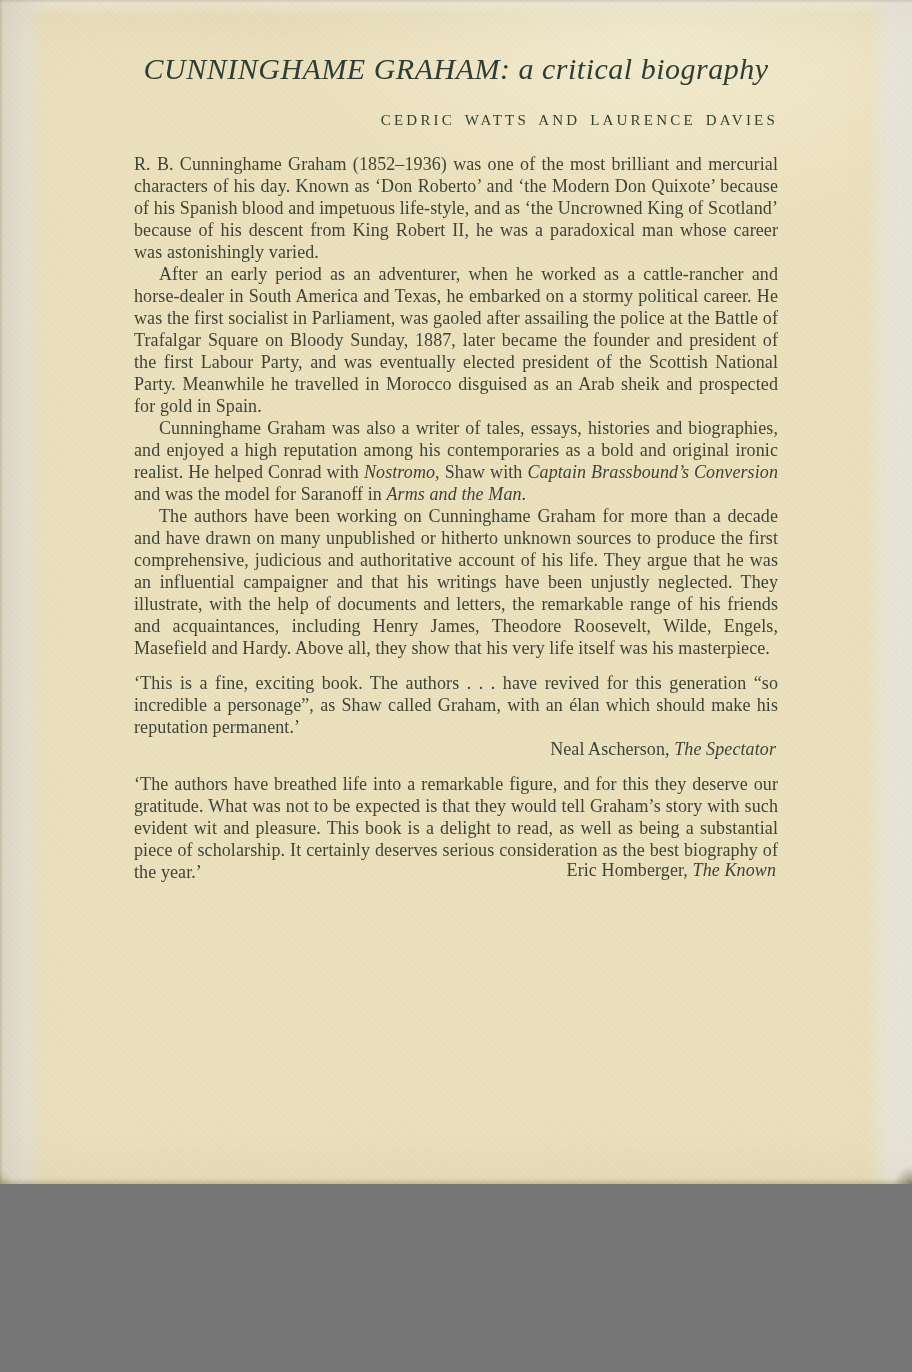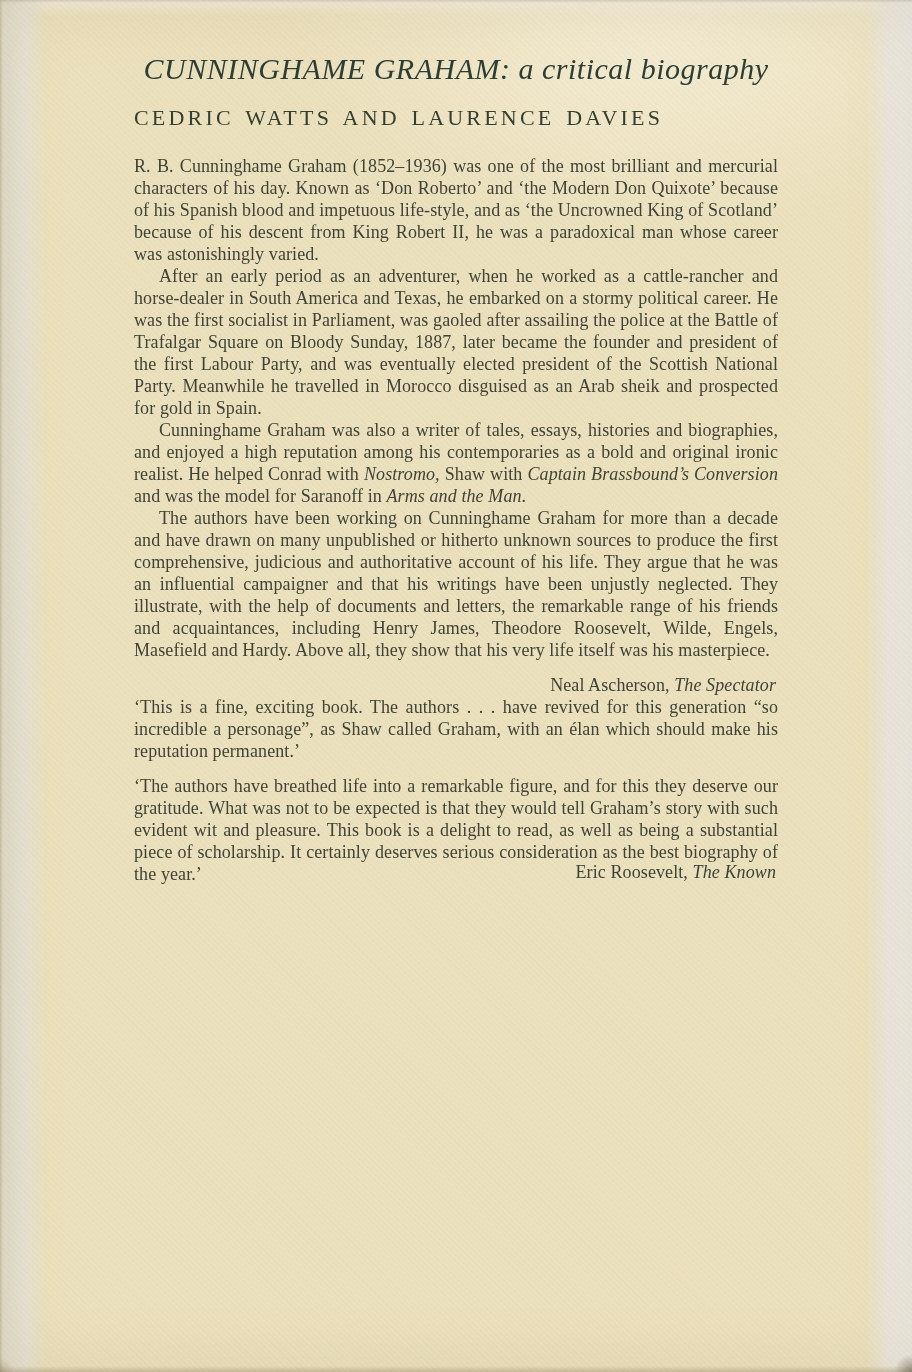--- a/index.html
+++ b/index.html
@@ -1,19 +1,19 @@
 <!DOCTYPE html>
 <html><head>
 <meta charset="utf-8">
 <style>
   html, body { margin: 0; padding: 0; background: #777; }
   .jacket {
     position: relative;
     width: 912px;
-    height: 1372px;
+    height: 1184px;
     margin: 0 auto;
     overflow: hidden;
     font-family: "Liberation Serif", "DejaVu Serif", serif;
     color: #3d4336;
     background:
       radial-gradient(circle 26px at 100% 100%, rgba(75,67,48,0.55), rgba(75,67,48,0) 70%),
       radial-gradient(circle 20px at 0% 100%, rgba(75,67,48,0.22), rgba(75,67,48,0) 70%),
       linear-gradient(180deg, rgba(150,140,115,0.30) 0px, rgba(150,140,115,0) 3px),
       linear-gradient(0deg, rgba(160,148,112,0.45) 0px, rgba(160,148,112,0) 6px),
       linear-gradient(90deg, rgba(173,166,146,0.55) 0px, rgba(226,221,205,0.95) 3px, rgba(232,227,213,0.92) 26px, rgba(232,227,213,0) 46px),
@@ -32,23 +32,23 @@
     padding-top: 52px;
     text-align: center;
     font-style: italic;
     font-weight: normal;
     font-size: 30px;
     letter-spacing: 0.5px;
     color: #2f3e34;
     margin: 0;
   }
   .authors {
-    margin-top: 19px;
-    text-align: left;
-    font-size: 22px;
+    margin-top: 26px;
+    text-align: right;
+    font-size: 15px;
     letter-spacing: 3.2px;
     word-spacing: 3px;
     color: #333f2f;
   }
   .blurb {
     margin-top: 24px;
     font-size: 18px;
     line-height: 22px;
     text-align: justify;
     letter-spacing: 0.1px;
@@ -85,25 +85,25 @@
 
       <p class="para"><span>R. B. Cunninghame Graham (1852–1936) was one of the most brilliant and mercurial characters of his day. Known as ‘Don Roberto’ and ‘the Modern Don Quixote’ because of his Spanish blood and impetuous life-style, and as ‘the Uncrowned King of Scotland’ because of his descent from King Robert II, he was a paradoxical man whose career was astonishingly varied.</span></p>
 
       <p class="para indent"><span>After an early period as an adventurer, when he worked as a cattle-rancher and horse-dealer in South America and Texas, he embarked on a stormy political career. He was the first socialist in Parliament, was gaoled after assailing the police at the Battle of Trafalgar Square on Bloody Sunday, 1887, later became the founder and president of the first Labour Party, and was eventually elected president of the Scottish National Party. Meanwhile he travelled in Morocco disguised as an Arab sheik and prospected for gold in Spain.</span></p>
 
       <p class="para indent"><span>Cunninghame Graham was also a writer of tales, essays, histories and biographies, and enjoyed a high reputation among his contemporaries as a bold and original ironic realist. He helped Conrad with </span><span class="it">Nostromo,</span><span> Shaw with </span><span class="it">Captain Brassbound’s Conversion</span><span> and was the model for Saranoff in </span><span class="it">Arms and the Man</span><span>.</span></p>
 
       <p class="para indent"><span>The authors have been working on Cunninghame Graham for more than a decade and have drawn on many unpublished or hitherto unknown sources to produce the first comprehensive, judicious and authoritative account of his life. They argue that he was an influential campaigner and that his writings have been unjustly neglected. They illustrate, with the help of documents and letters, the remarkable range of his friends and acquaintances, including Henry James, Theodore Roosevelt, Wilde, Engels, Masefield and Hardy. Above all, they show that his very life itself was his masterpiece.</span></p>
 
       <div class="review">
+        <p class="para"><span>‘This is a fine, exciting book. The authors&nbsp;.&nbsp;.&nbsp;. have revived for this generation “so incredible a personage”, as Shaw called Graham, with an élan which should make his reputation permanent.’</span></p>
         <p class="para attribution"><span>Neal Ascherson, </span><span class="it">The Spectator</span></p>
-        <p class="para"><span>‘This is a fine, exciting book. The authors&nbsp;.&nbsp;.&nbsp;. have revived for this generation “so incredible a personage”, as Shaw called Graham, with an élan which should make his reputation permanent.’</span></p>
       </div>
 
       <div class="review">
         <p class="para"><span>‘The authors have breathed life into a remarkable figure, and for this they deserve our gratitude. What was not to be expected is that they would tell Graham’s story with such evident wit and pleasure. This book is a delight to read, as well as being a substantial piece of scholarship. It certainly deserves serious consideration as the best biography of the year.’</span></p>
-        <p class="para attribution inline"><span>Eric Roosevelt, </span><span class="it">The Known</span></p>
+        <p class="para attribution inline"><span>Eric Homberger, </span><span class="it">The Known</span></p>
       </div>
 
     </div>
 
   </div>
 </div>
 
 </body></html>

